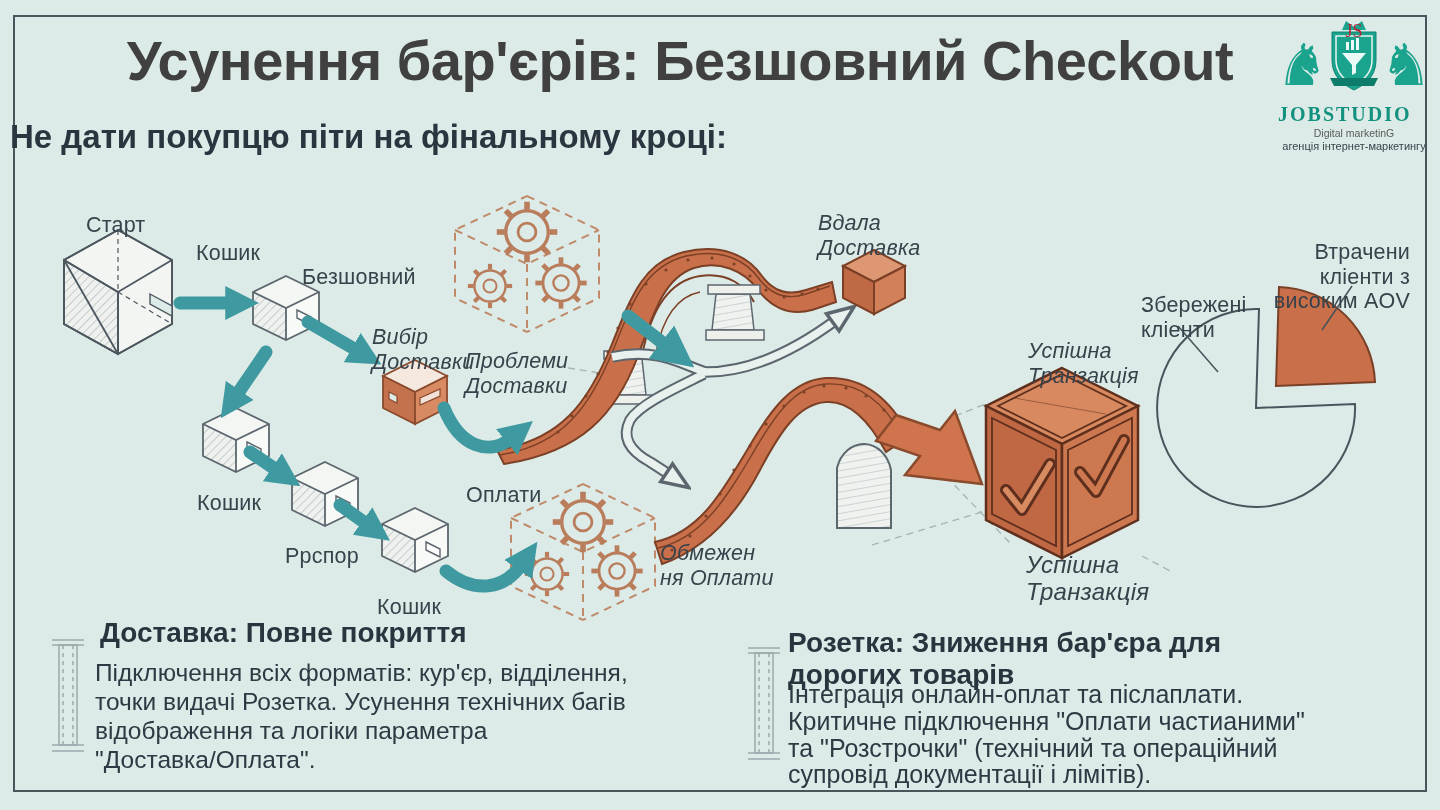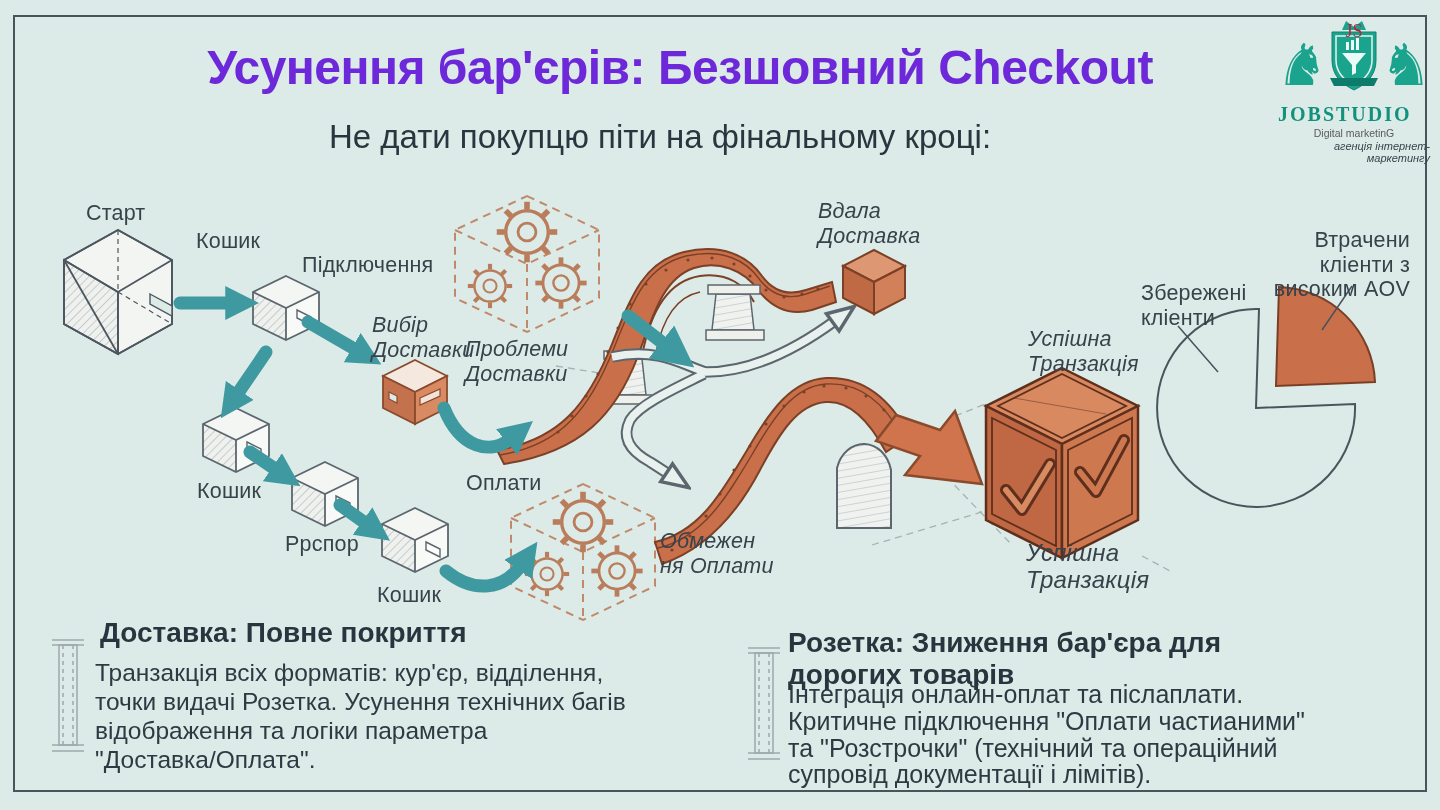--- a/index.html
+++ b/index.html
@@ -7,30 +7,30 @@
     width:1440px;height:810px;position:relative;overflow:hidden;
     background:#dcebe7;
     font-family:"Liberation Sans","DejaVu Sans",sans-serif;
     color:#2e3943;
   }
   .frame{
     position:absolute;left:13px;top:15px;width:1410px;height:773px;
     border:2.5px solid #4b545b;pointer-events:none;
   }
   .title{
-    position:absolute;left:40px;top:40px;width:1280px;text-align:center;
-    font-size:48px;font-weight:800;color:#6d28d9;letter-spacing:-0.5px;
+    position:absolute;left:40px;top:28px;width:1280px;text-align:center;
+    font-size:56px;font-weight:800;color:#404040;letter-spacing:-0.5px;
   }
   .subtitle{
-    position:absolute;left:10px;top:118px;width:1300px;text-align:center;
-    font-size:33px;font-weight:400;color:#2b353f;
+    position:absolute;left:10px;top:118px;width:1300px;
+    font-size:33px;font-weight:700;color:#2b353f;
   }
   .lbl{
     position:absolute;font-size:21.5px;line-height:1.14;font-weight:500;
-    color:#38424b;white-space:pre-line;letter-spacing:0.2px;
+    color:#38424b;white-space:pre-line;letter-spacing:0.2px;margin-top:12px;
   }
   .lbl.c{text-align:left;font-style:italic;}
   .lbl.r{text-align:right;}
   .panel-heading{
     position:absolute;font-size:28px;font-weight:700;color:#2a343e;
     white-space:pre-line;line-height:1.15;
   }
   .panel-body{
     position:absolute;font-weight:400;color:#2e3943;white-space:pre-line;
   }
@@ -46,22 +46,22 @@
   .logo .hl{left:-2px;transform:scaleX(-1);}
   .logo .hr{right:-2px;}
   .logo .crest{position:absolute;left:50%;top:10px;transform:translateX(-50%);}
   .logo .monogram{position:absolute;top:13px;left:0;width:100%;text-align:center;
     font-family:"Liberation Serif","DejaVu Serif",serif;font-weight:normal;font-size:18px;color:#b32638;}
   .logo .brand{position:absolute;top:95px;left:0;width:100%;text-align:left;
     font-family:"Liberation Serif","DejaVu Serif",serif;font-size:20px;font-weight:600;
     letter-spacing:2px;color:#12917e;}
   .logo .tagline{position:absolute;top:119px;left:0;width:100%;text-align:center;
     font-size:10.5px;color:#5a5a5a;}
-  .logo .agency{position:absolute;top:132px;left:0;width:100%;text-align:right;
-    font-size:11px;color:#39434c;font-style:italic;}
+  .logo .agency{position:absolute;top:132px;left:0;width:100%;text-align:center;
+    font-size:11px;color:#39434c;}
 </style>
 </head>
 <body>
 
 <svg class="stage" width="1440" height="810" viewBox="0 0 1440 810" xmlns="http://www.w3.org/2000/svg" xmlns:xlink="http://www.w3.org/1999/xlink">
   <defs>
     <pattern id="hatch" width="6" height="6" patternUnits="userSpaceOnUse" patternTransform="rotate(45)">
       <rect width="6" height="6" fill="#eef1ee"></rect>
       <line x1="0" y1="0" x2="0" y2="6" stroke="#aab3b6" stroke-width="1.2"></line>
     </pattern>
@@ -307,21 +307,21 @@
     <path d="M8,60 L56,60 L52,68 L12,68 Z" fill="#0e7c6b"></path>
   </svg>
   <div class="monogram">JS</div>
   <div class="brand">JOBSTUDIO</div>
   <div class="tagline">Digital marketinG</div>
   <div class="agency">агенція інтернет-маркетингу</div>
 </div>
 
 <div class="lbl" style="left:86px;top:201px">Старт</div>
 <div class="lbl" style="left:196px;top:229px">Кошик</div>
-<div class="lbl" style="left:302px;top:253px">Підключення</div>
+<div class="lbl" style="left:302px;top:253px">Безшовний</div>
 <div class="lbl c" style="left:372px;top:313px;width:110px">Вибір
 Доставки</div>
 <div class="lbl c" style="left:465px;top:337px;width:118px">Проблеми
 Доставки</div>
 <div class="lbl c" style="left:818px;top:199px;width:115px">Вдала
 Доставка</div>
 <div class="lbl c" style="left:1028px;top:327px;width:135px">Успішна
 Транзакція</div>
 <div class="lbl" style="left:1141px;top:281px">Збережені
 кліенти</div>
@@ -331,21 +331,21 @@
 <div class="lbl" style="left:197px;top:479px">Кошик</div>
 <div class="lbl" style="left:285px;top:532px">Ррспор</div>
 <div class="lbl" style="left:377px;top:583px">Кошик</div>
 <div class="lbl" style="left:466px;top:471px">Оплати</div>
 <div class="lbl c" style="left:660px;top:529px;width:122px">Обмежен
 ня Оплати</div>
 <div class="lbl c" style="left:1026px;top:539px;width:140px;font-size:24px">Успішна
 Транзакція</div>
 
 <div class="panel-heading" id="heading-delivery">Доставка: Повне покриття</div>
-<div class="panel-body" id="body-delivery">Транзакція всіх форматів: кур'єр, відділення,
+<div class="panel-body" id="body-delivery">Підключення всіх форматів: кур'єр, відділення,
 точки видачі Розетка. Усунення технічних багів
 відображення та логіки параметра
 "Доставка/Оплата".</div>
 <div class="panel-heading" id="heading-payment">Розетка: Зниження бар'єра для
 дорогих товарів</div>
 <div class="panel-body" id="body-payment">Інтеграція онлайн-оплат та післаплати.
 Критичне підключення "Оплати частианими"
 та "Розстрочки" (технічний та операційний
 супровід документації і лімітів).</div>
 

